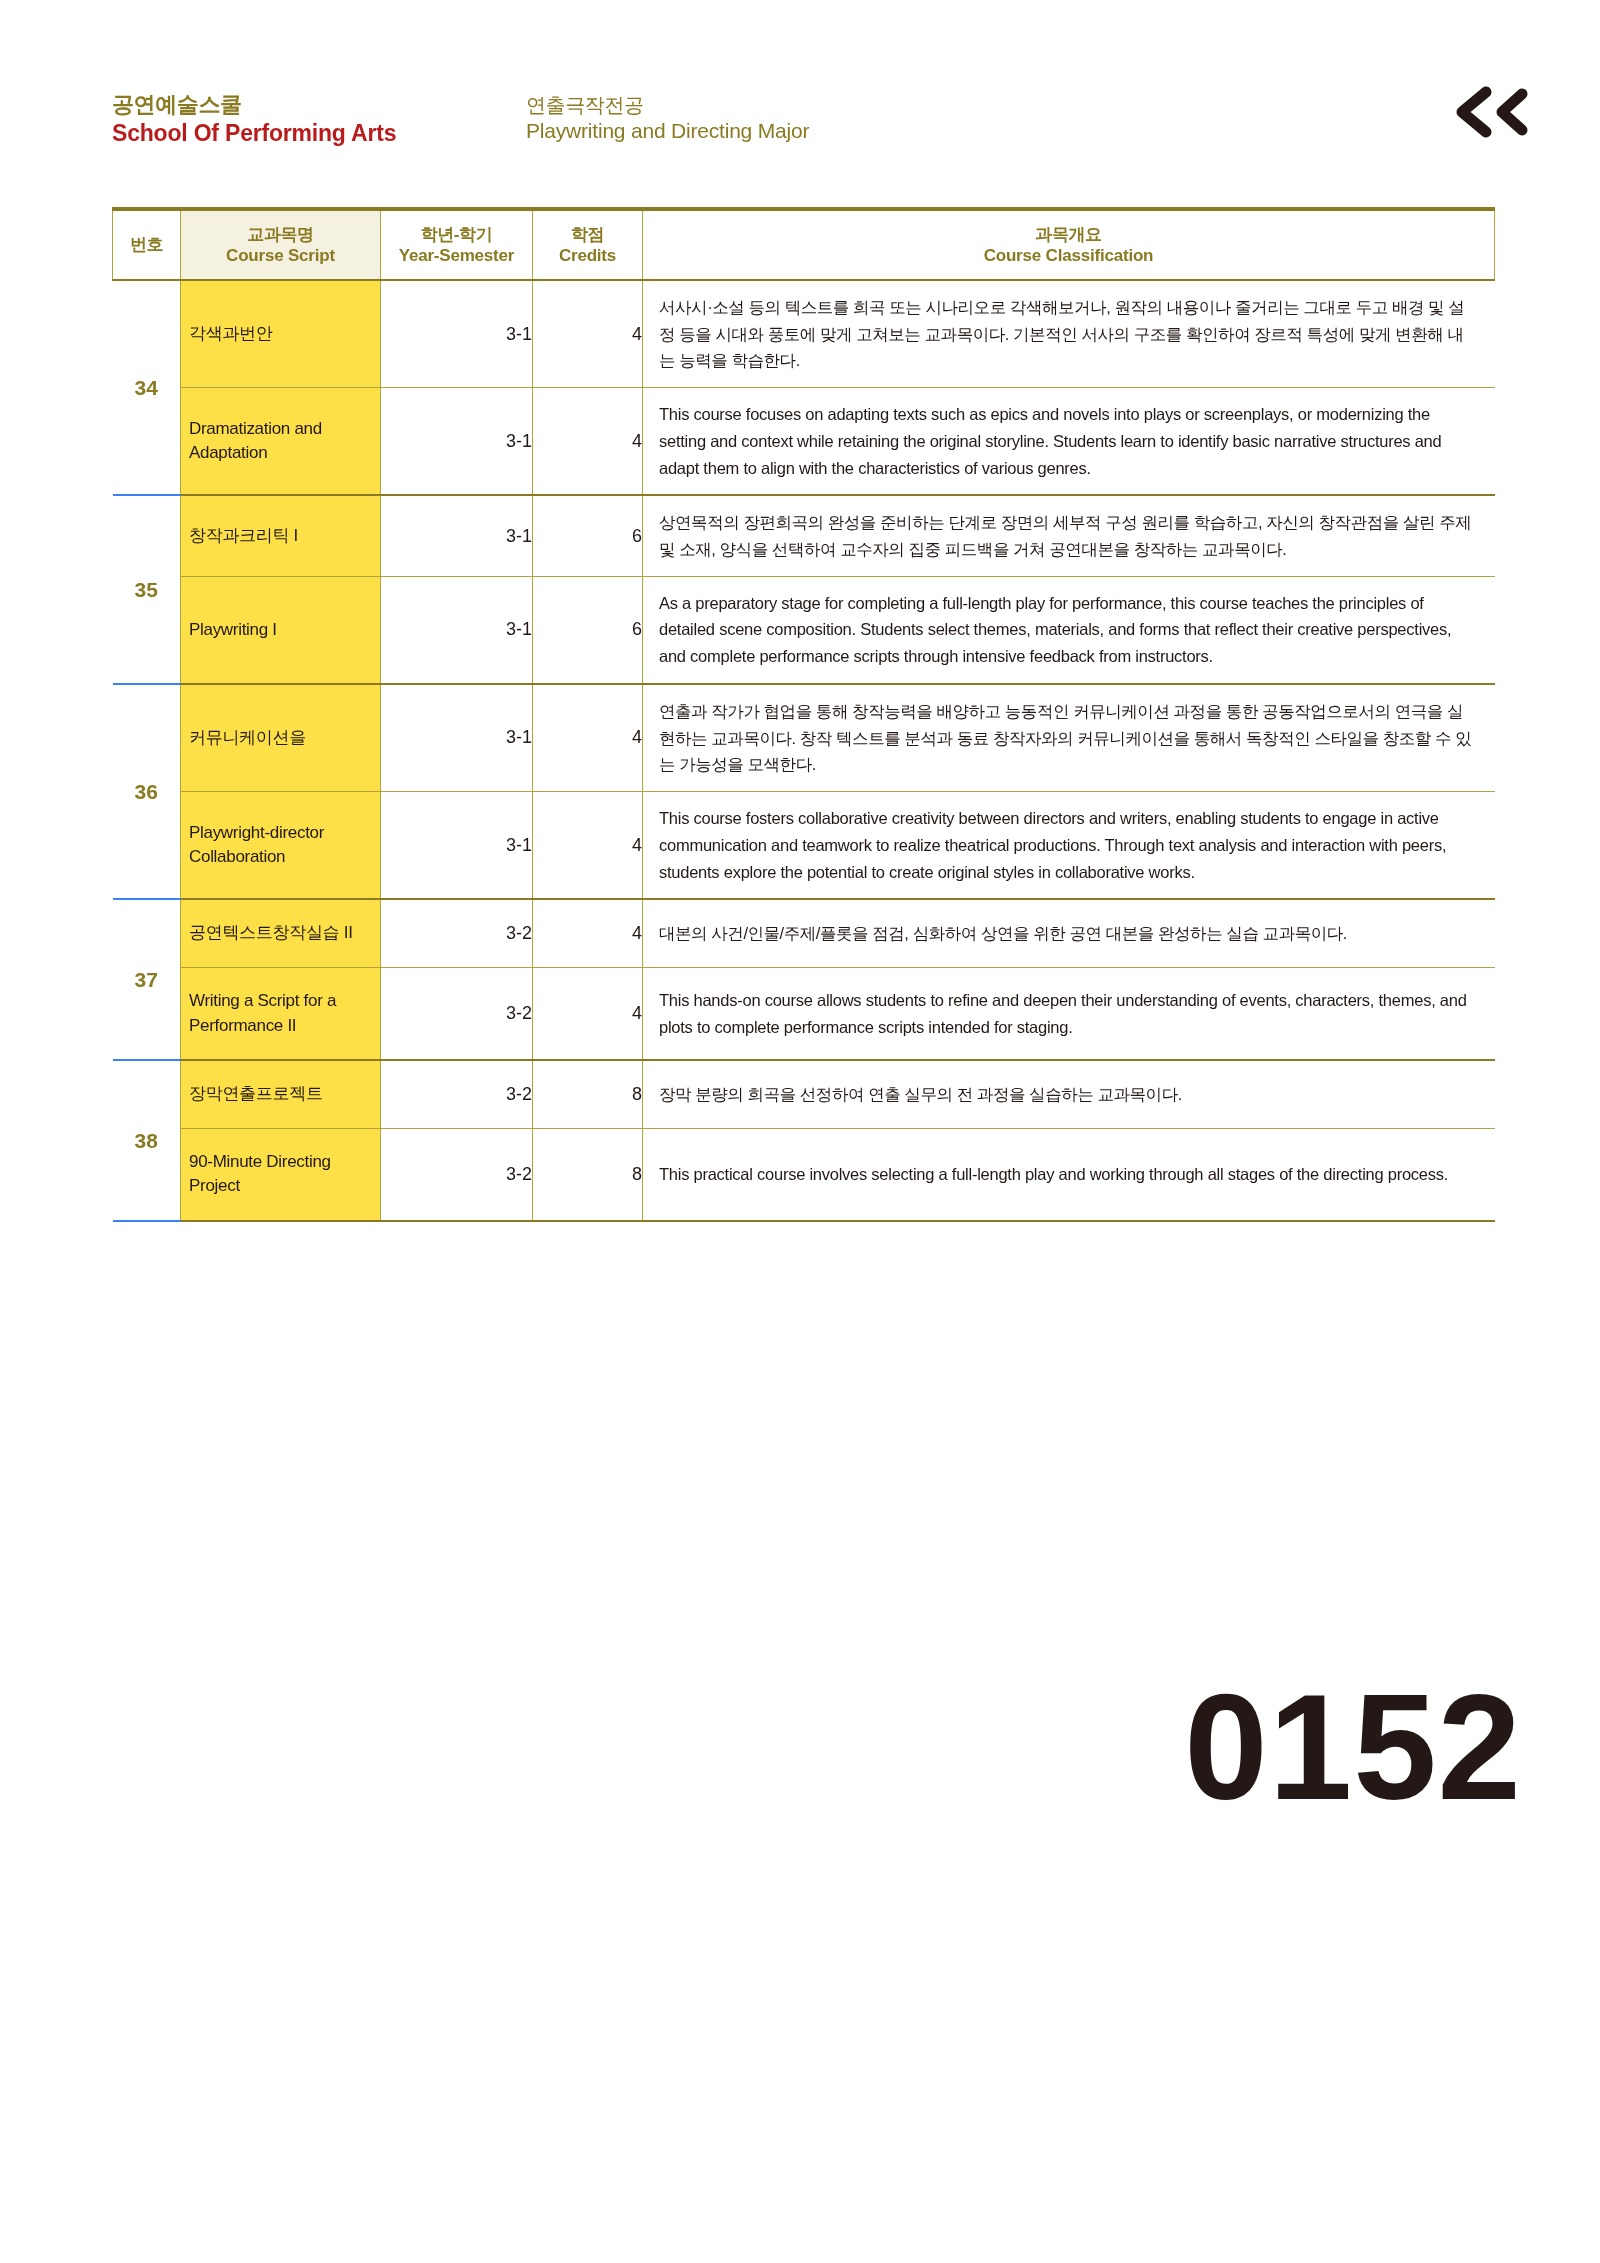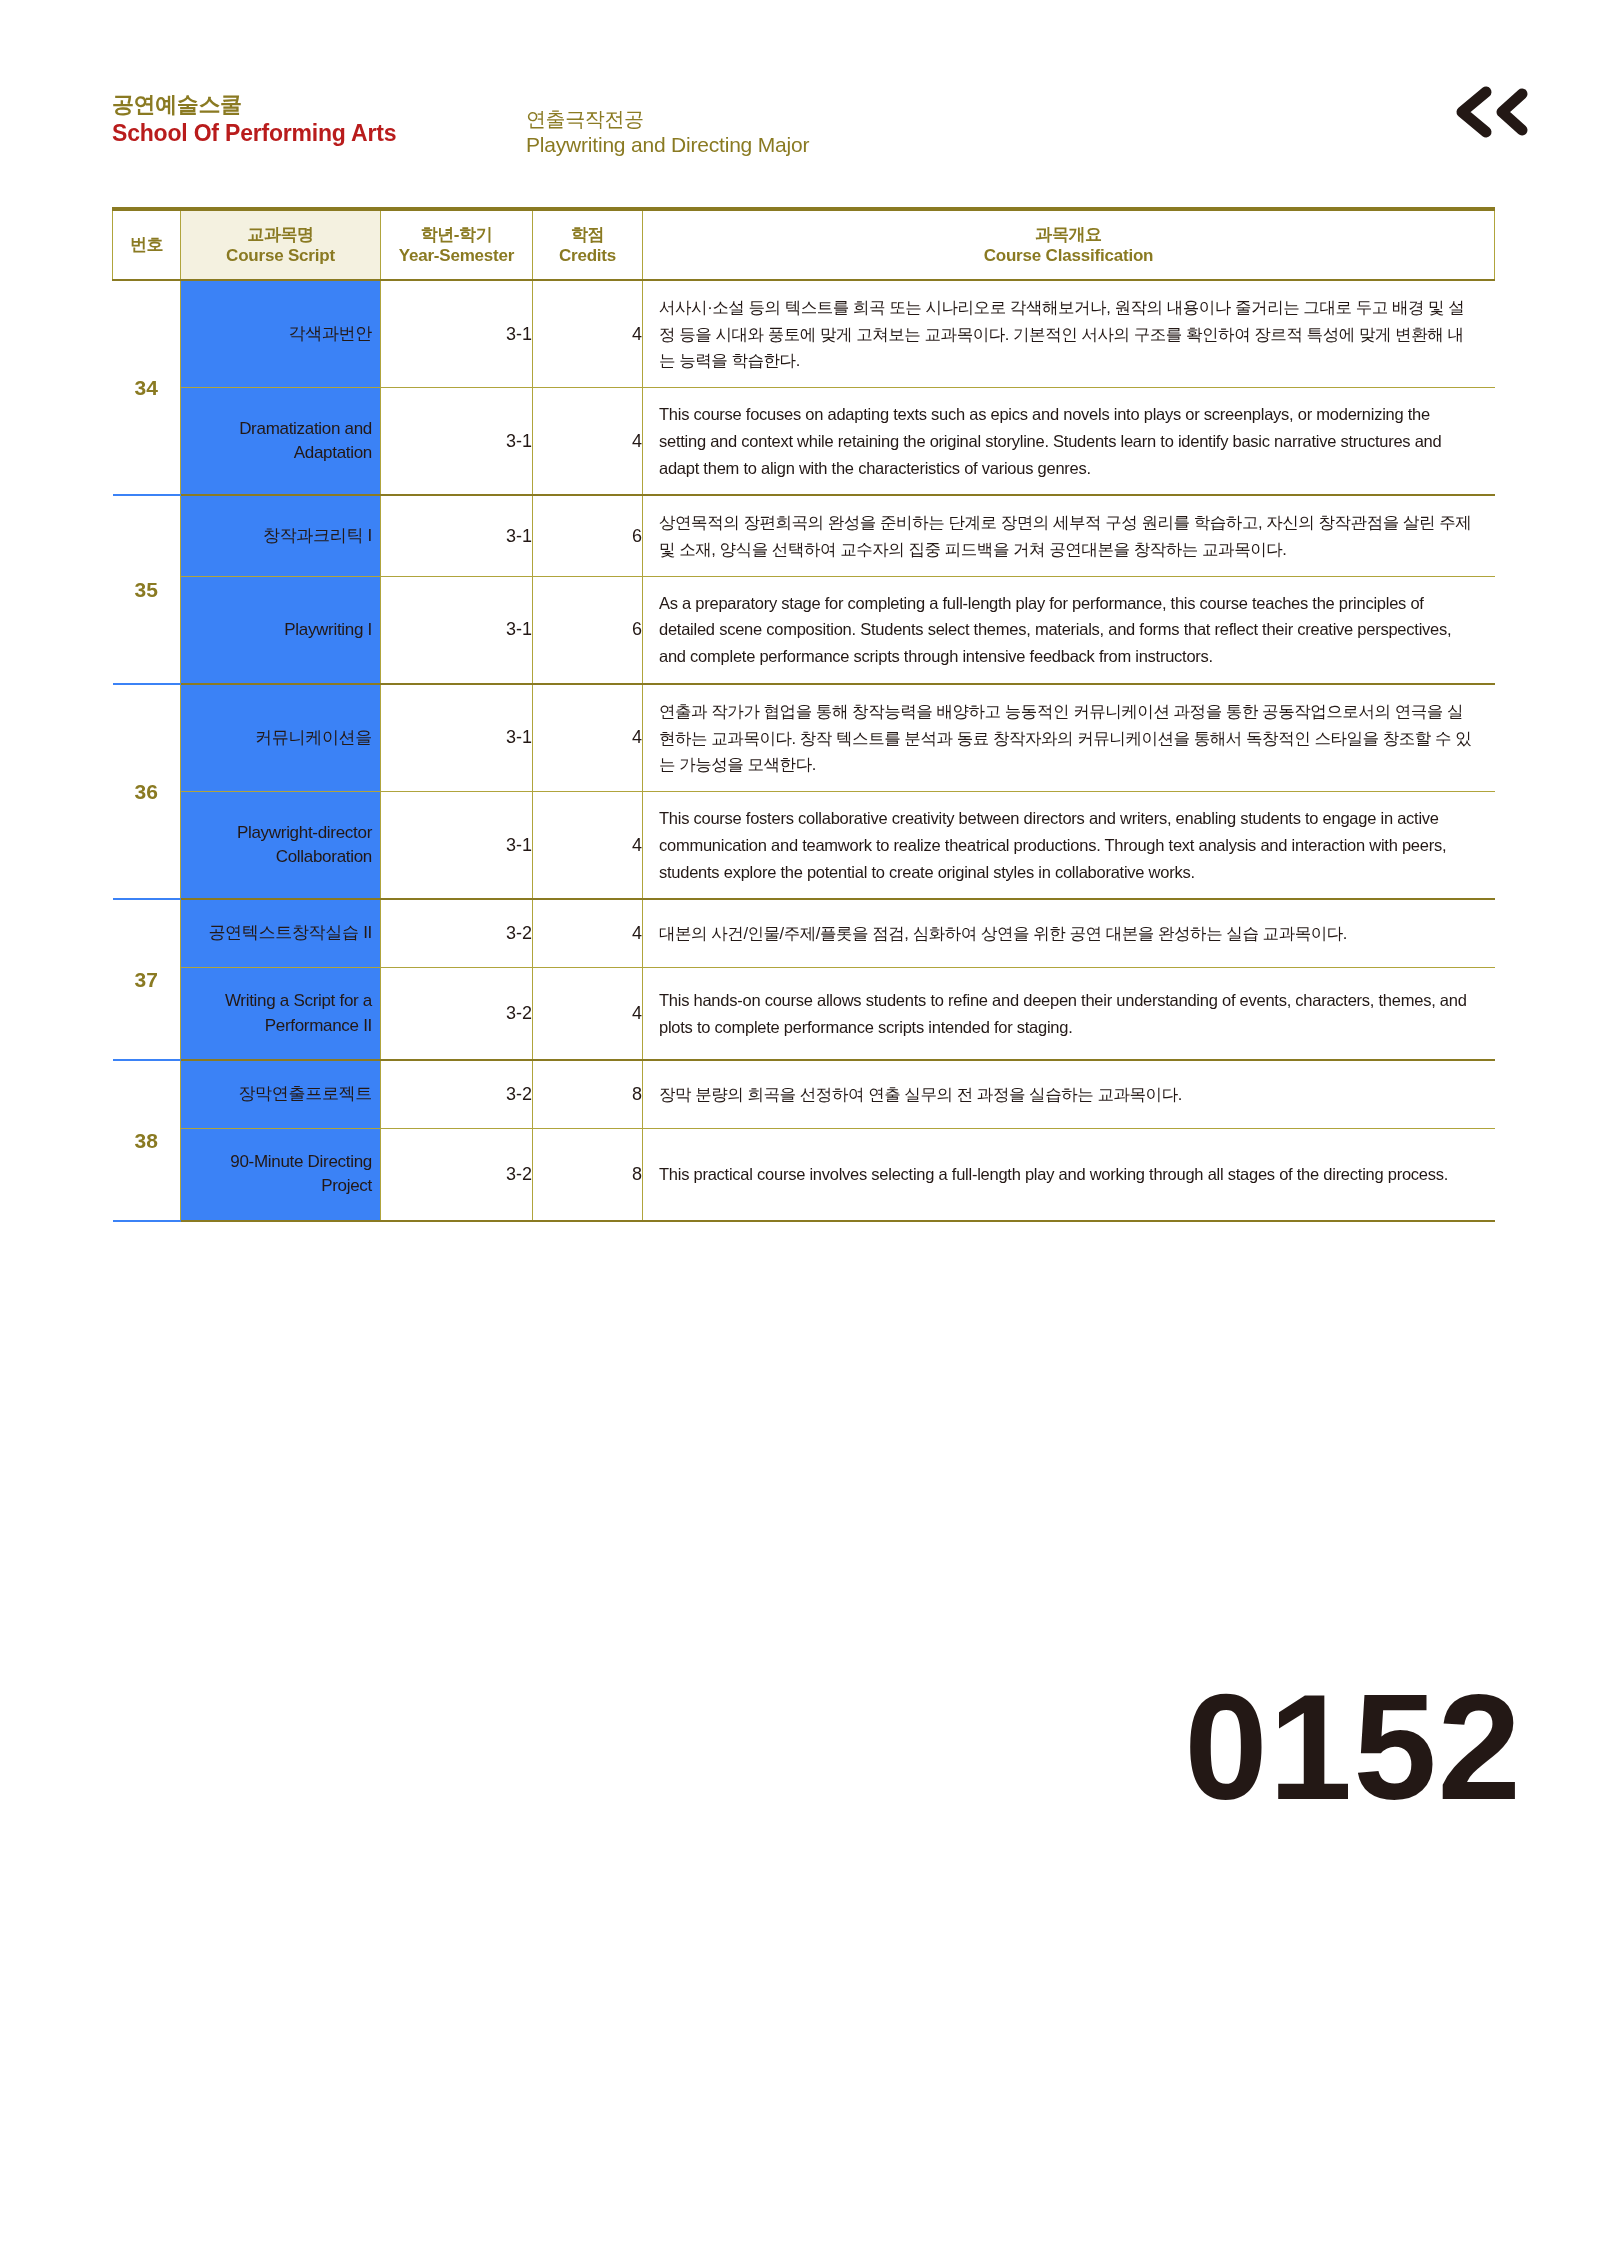--- a/index.html
+++ b/index.html
@@ -47,21 +47,21 @@
   }
   .school-en {
     font-size: 23px;
     font-weight: bold;
     color: #b91c1c;
     letter-spacing: -0.2px;
   }
   .major-block {
     position: absolute;
     left: 414px;
-    top: 15px;
+    top: 1px;
     line-height: 1.26;
   }
   .major-ko {
     font-size: 20px;
     font-weight: normal;
     color: #8a7a22;
     letter-spacing: -0.4px;
   }
   .major-en {
     font-size: 21px;
@@ -132,22 +132,22 @@
 
   td.cell-no {
     text-align: center;
     font-size: 21px;
     font-weight: bold;
     color: #8a7a22;
     border-left: none;
     border-right: 1px solid #b0a43c;
   }
   td.cell-title {
-    background: #3b82f6;
-    text-align: right;
+    background: #fde047;
+    text-align: left;
     font-size: 17px;
     color: #231815;
     line-height: 1.45;
     letter-spacing: -0.3px;
     padding: 21px 8px;
   }
   td.cell-year,
   td.cell-credit {
     text-align: right;
     font-size: 18px;

